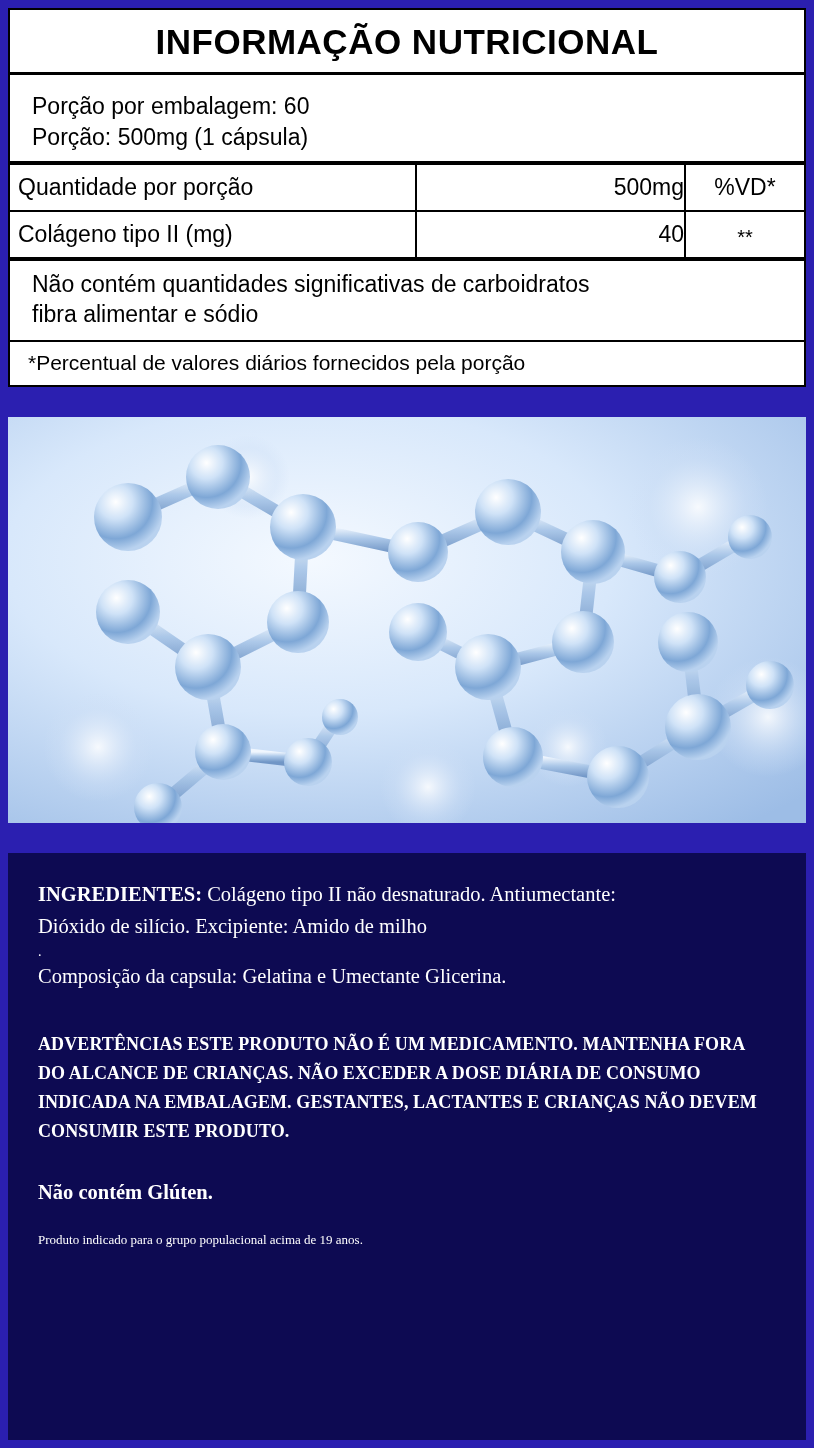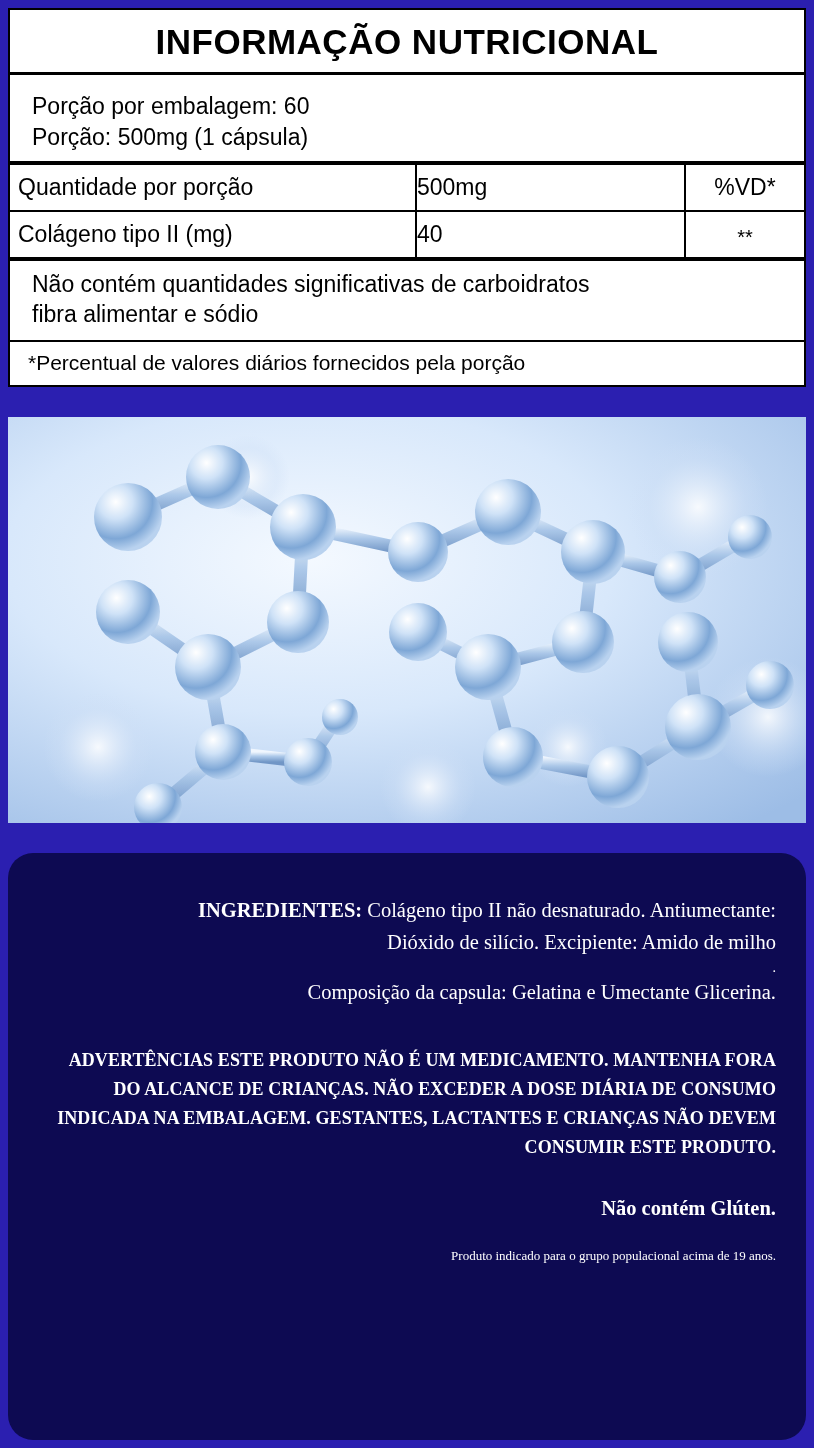--- a/index.html
+++ b/index.html
@@ -63,21 +63,21 @@
   .nut-c1 {
     flex: 0 0 407px;
     font-size: 23px;
     padding: 9px 0 9px 8px;
     box-sizing: border-box;
     border-right: 2px solid #000;
   }
   .nut-c2 {
     flex: 1 1 auto;
     font-size: 23px;
-    text-align: left;
+    text-align: right;
     padding: 9px 0;
     box-sizing: border-box;
     border-right: 2px solid #000;
   }
   .nut-c3 {
     flex: 0 0 118px;
     font-size: 23px;
     text-align: center;
     padding: 9px 0;
     box-sizing: border-box;
@@ -113,24 +113,23 @@
   }
   .molecule svg { display: block; width: 100%; height: 100%; }
 
   
   .infobox {
     margin-top: 6px;
     background: #0d0a52;
     color: #ffffff;
     flex: 1 1 auto;
     font-family: "Liberation Serif", serif;
-    text-align: right;
-    padding: 42px 30px 10px 30px;
-    box-sizing: border-box;
-    border-radius: 25px;
+    text-align: left;
+    padding: 26px 30px 10px 30px;
+    box-sizing: border-box;
   }
   .ingredients {
     font-size: 20.5px;
     line-height: 1.55;
   }
   .ingredients b { font-weight: 700; }
   .dot-line {
     font-size: 14px;
     line-height: 1.2;
     margin-top: 2px;

